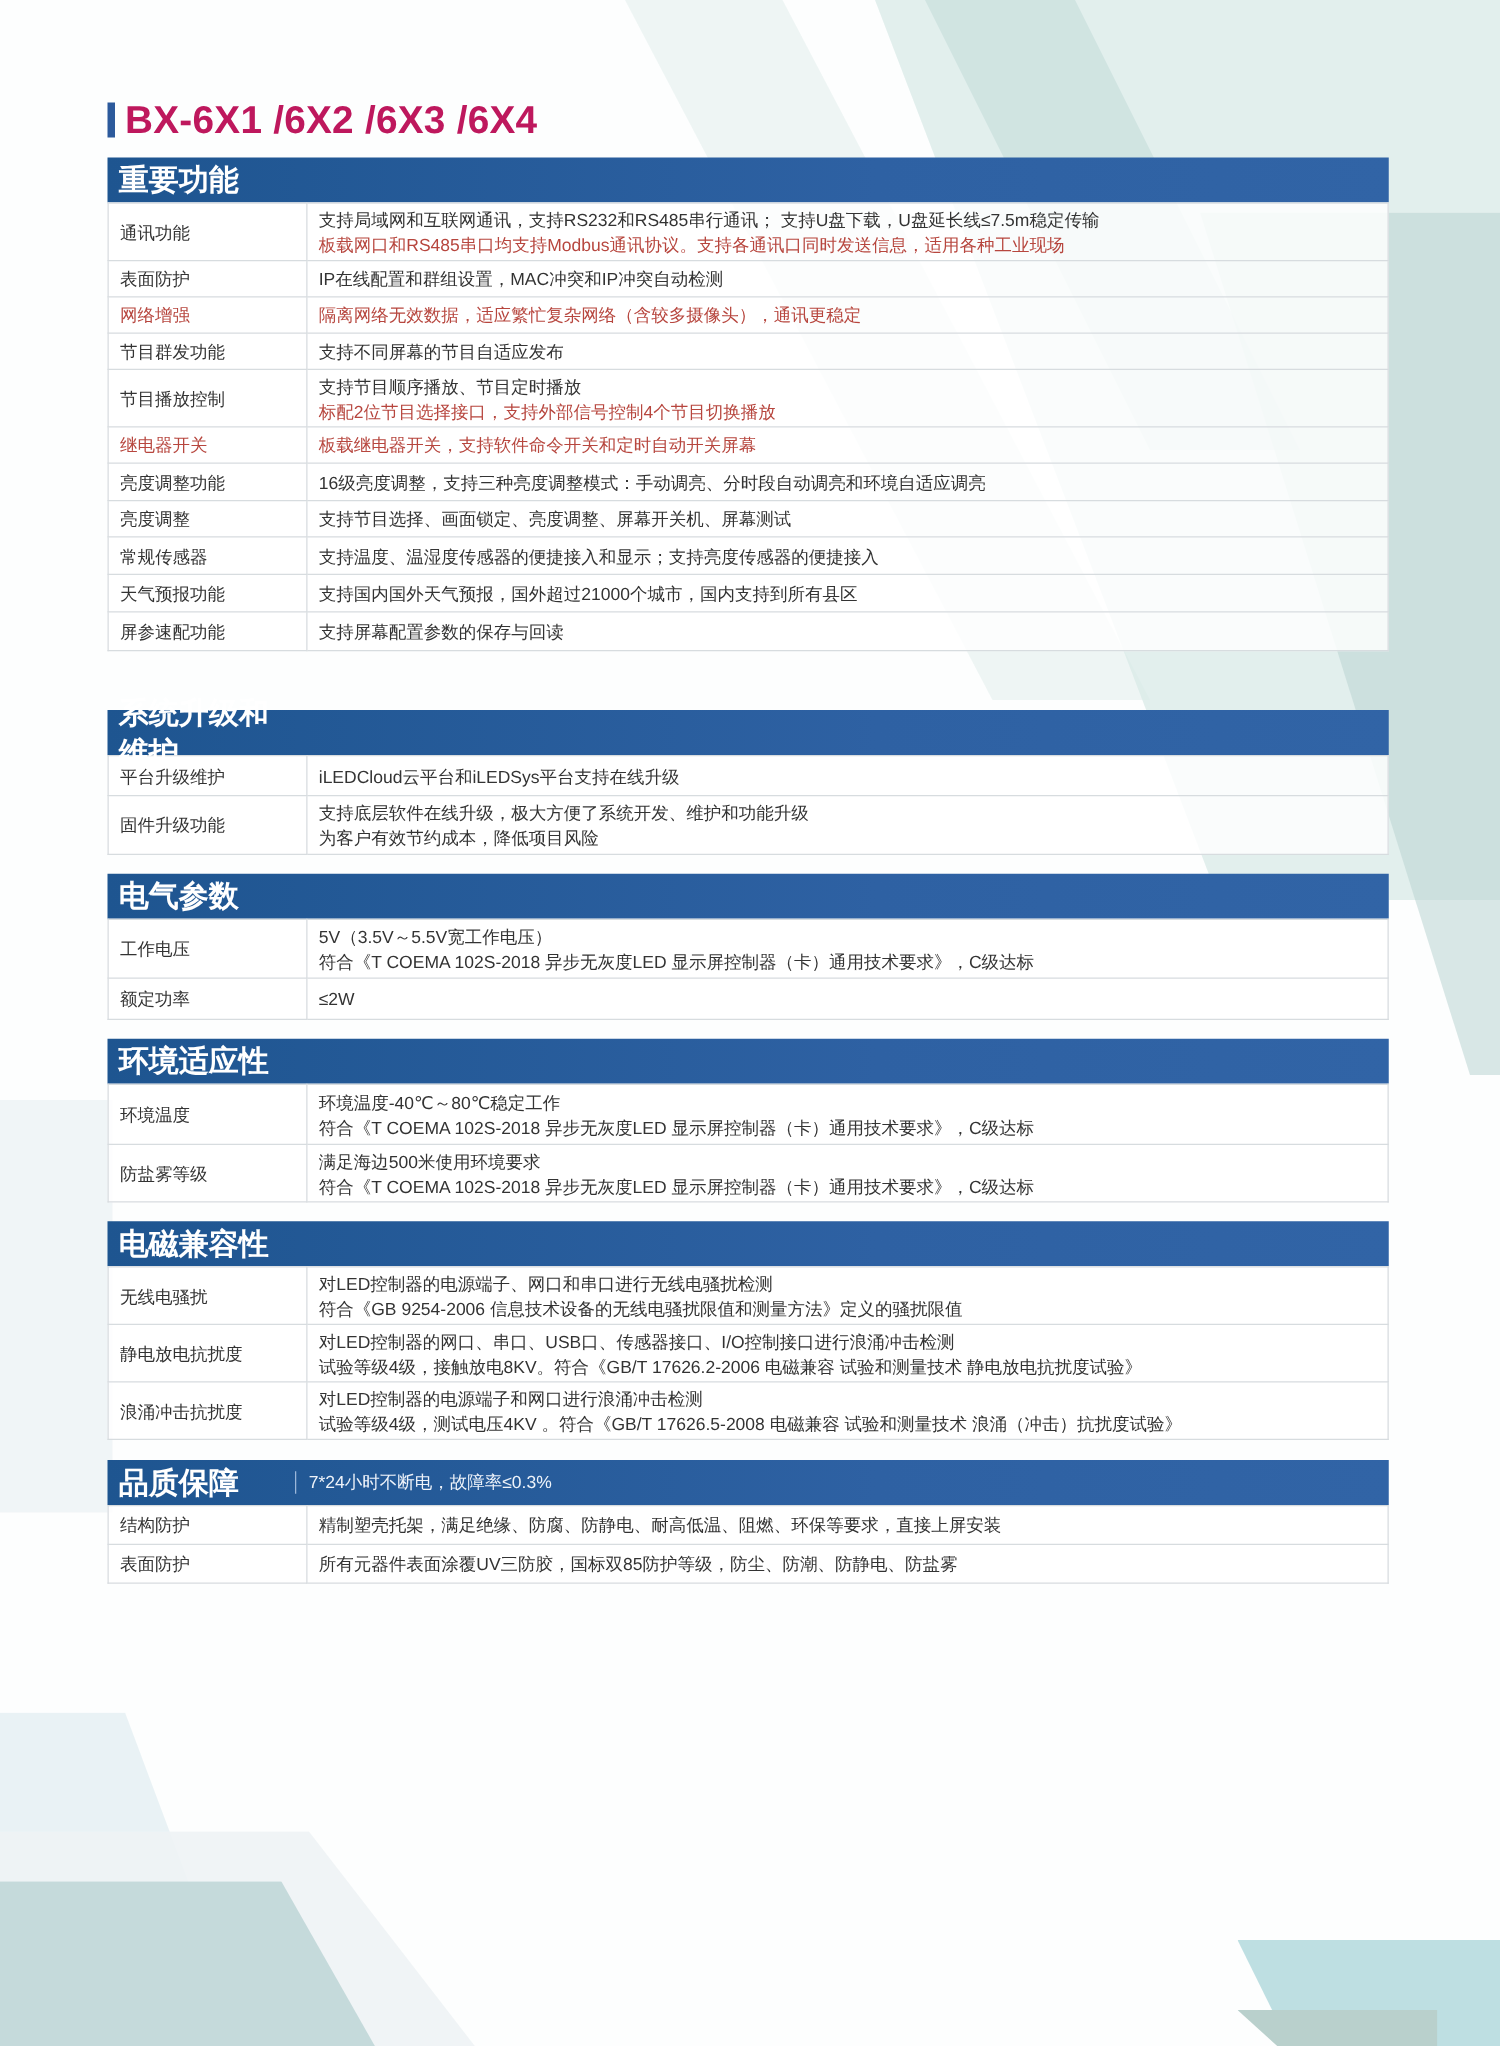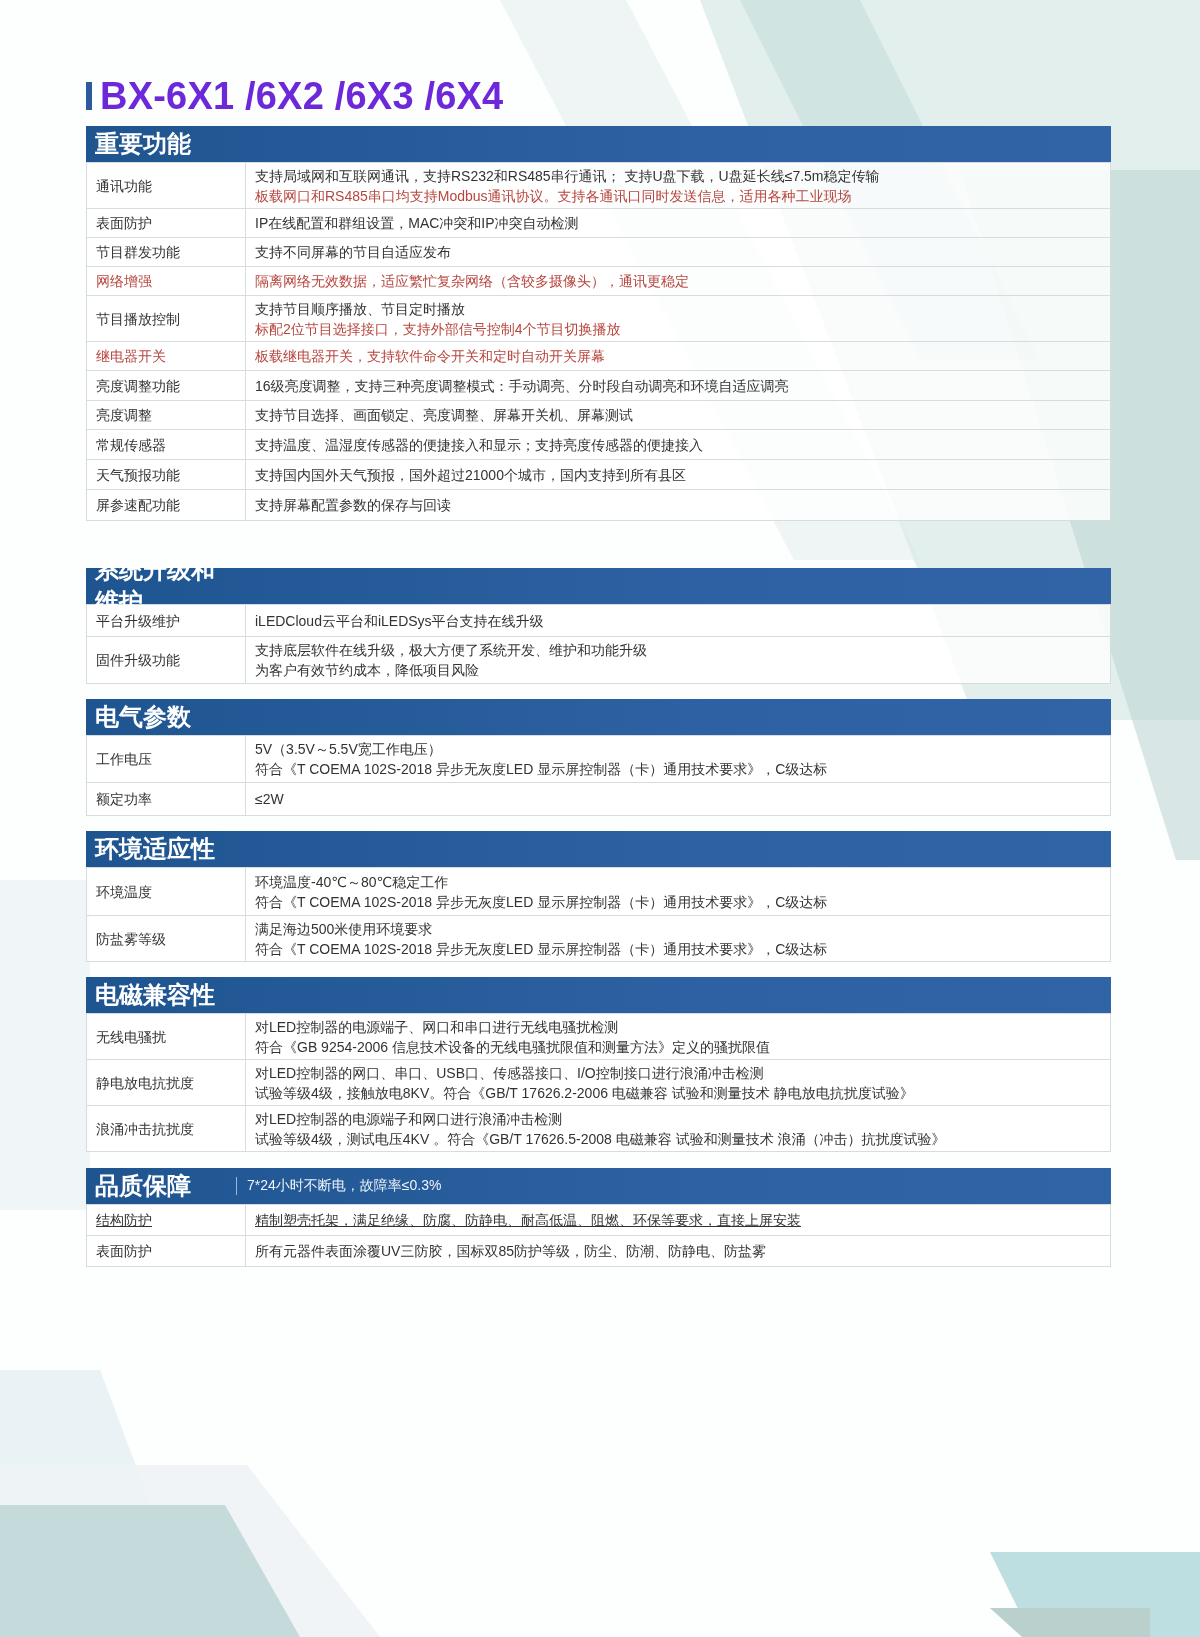--- a/index.html
+++ b/index.html
@@ -31,21 +31,21 @@
          clip-path: polygon(0 0, 100% 0, 100% 100%, 20% 100%); }
   .bg10 { left: 0; top: 880px; width: 90px; height: 330px; background: #eef4f6; opacity: .9; }
 
   .page { position: absolute; left: 86px; top: 0; width: 1025px; }
 
   .title {
     position: absolute; top: 78px; left: 0; height: 36px;
     display: flex; align-items: center;
   }
   .title-bar { width: 6px; height: 28px; background: #2c5a9c; margin-right: 8px; }
-  .title-text { font-size: 38px; font-weight: bold; color: #6d28d9; letter-spacing: 0.2px; }
+  .title-text { font-size: 31px; font-weight: bold; color: #be185d; letter-spacing: 0.2px; }
 
   .section { position: absolute; left: 0; width: 1025px; }
   .sec-head {
     height: 36px; background: linear-gradient(90deg, #1e5590 0%, #2e61a3 60%, #3164a6 100%);
     display: flex; align-items: center; color: #fff;
   }
   .sec-head .h-label { font-size: 24px; font-weight: bold; padding-left: 9px; width: 141px; }
   .sec-head .h-sep { width: 1px; height: 18px; background: #9cb7da; margin-right: 10px; }
   .sec-head .h-value { font-size: 14px; color: #eef3fa; }
 
@@ -90,31 +90,31 @@
           <span class="line red">板载网口和RS485串口均支持Modbus通讯协议。支持各通讯口同时发送信息，适用各种工业现场</span>
         </td>
       </tr>
       <tr style="height:29px;">
         <td class="k">表面防护</td>
         <td class="v">
               <span class="line">IP在线配置和群组设置，MAC冲突和IP冲突自动检测</span>
             </td>
       </tr>
       <tr style="height:29px;">
-        <td class="k">节目群发功能</td>
-        <td class="v">
-              <span class="line">支持不同屏幕的节目自适应发布</span>
-            </td>
-      </tr>
-      <tr style="height:29px;">
         <td class="k red">网络增强</td>
         <td class="v red">
               <span class="line">隔离网络无效数据，适应繁忙复杂网络（含较多摄像头），通讯更稳定</span>
             </td>
       </tr>
+      <tr style="height:29px;">
+        <td class="k">节目群发功能</td>
+        <td class="v">
+              <span class="line">支持不同屏幕的节目自适应发布</span>
+            </td>
+      </tr>
       <tr style="height:46px;">
         <td class="k">节目播放控制</td>
         <td class="v">
           <span class="line">支持节目顺序播放、节目定时播放</span>
           <span class="line red">标配2位节目选择接口，支持外部信号控制4个节目切换播放</span>
         </td>
       </tr>
       <tr style="height:29px;">
         <td class="k red">继电器开关</td>
         <td class="v red">
@@ -257,21 +257,21 @@
   </div>
 
   <div class="section" style="top:1168px;">
     <div class="sec-head">
       <span class="h-label">品质保障</span>
       <span class="h-sep"></span>
       <span class="h-value">7*24小时不断电，故障率≤0.3%</span>
     </div>
     <table>
       <tbody>
-          <tr style="height:31px;text-decoration:underline;">
+          <tr style="height:31px;">
         <td class="k">结构防护</td>
         <td class="v">
               <span class="line">精制塑壳托架，满足绝缘、防腐、防静电、耐高低温、阻燃、环保等要求，直接上屏安装</span>
             </td>
       </tr>
       <tr style="height:31px;">
         <td class="k">表面防护</td>
         <td class="v">
               <span class="line">所有元器件表面涂覆UV三防胶，国标双85防护等级，防尘、防潮、防静电、防盐雾</span>
             </td>

